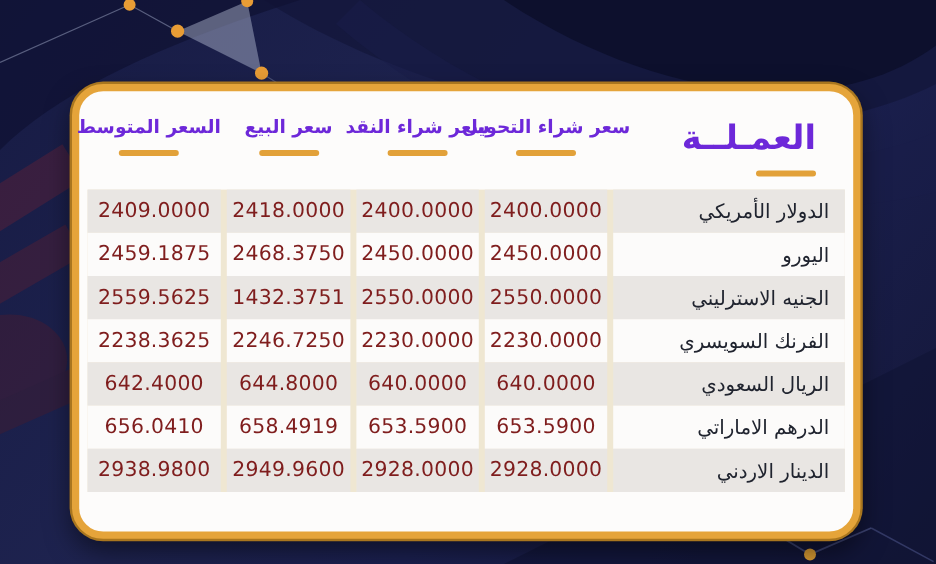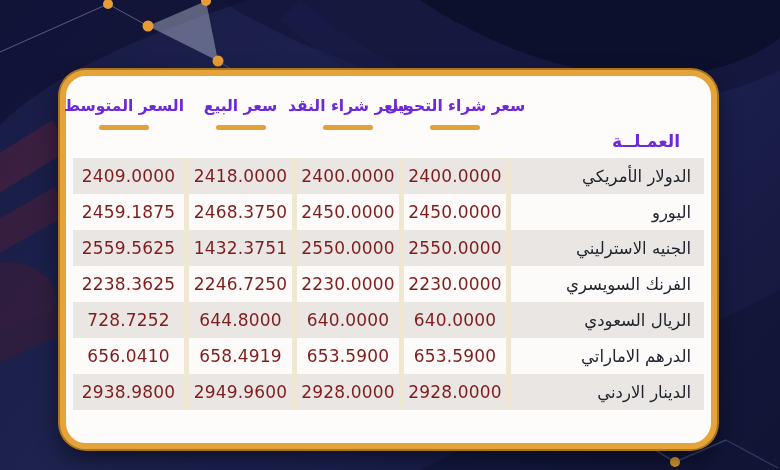--- a/index.html
+++ b/index.html
@@ -14,21 +14,21 @@
     box-sizing:border-box;background:#fdfcfb;
     border:6px solid #e5a43a;border-radius:26px;
     box-shadow:0 0 0 2px #a9761f,0 10px 22px rgba(0,0,0,.5);
     direction:rtl;z-index:2;
   }
   .grid5{display:grid;grid-template-columns:193px 102px 102px 103px 1fr;column-gap:5px;direction:rtl;}
   .hrow{position:absolute;top:20px;left:7px;right:7px;}
   .hcell{display:flex;flex-direction:column;align-items:center;gap:8px;}
   .hcell-currency{align-items:flex-start;padding-right:24px;}
   .hlabel{font-weight:bold;font-size:15.5px;color:#6d28d9;white-space:nowrap;line-height:1.35;}
-  .hcell-currency .hlabel{font-size:17px;letter-spacing:.5px;margin-top:34px;}
+  .hcell-currency .hlabel{font-size:28px;letter-spacing:.5px;}
   .underline{width:50px;height:5px;border-radius:3px;background:#e2a139;}
   .rows{position:absolute;top:82px;left:7px;right:7px;background:#efe7d2;}
   .row{height:36px;}
   .cell{display:flex;align-items:center;justify-content:center;
         font-size:17px;color:#7f1d1d;letter-spacing:.2px;}
   .row:nth-child(odd) .cell{background:#e9e6e3;}
   .row:nth-child(even) .cell{background:#fcfbfa;}
   .cell-currency{justify-content:flex-start;padding-right:13px;box-sizing:border-box;
         font-size:16.5px;color:#20242f;padding-left:22px;}
 </style>
@@ -128,21 +128,21 @@
     <div class="cell">2230.0000</div>
     <div class="cell">2246.7250</div>
     <div class="cell">2238.3625</div>
   </div>
 
   <div class="row grid5">
     <div class="cell cell-currency">الريال السعودي</div>
     <div class="cell">640.0000</div>
     <div class="cell">640.0000</div>
     <div class="cell">644.8000</div>
-    <div class="cell">728.7252</div>
+    <div class="cell">642.4000</div>
   </div>
 
   <div class="row grid5">
     <div class="cell cell-currency">الدرهم الاماراتي</div>
     <div class="cell">653.5900</div>
     <div class="cell">653.5900</div>
     <div class="cell">658.4919</div>
     <div class="cell">656.0410</div>
   </div>
 

